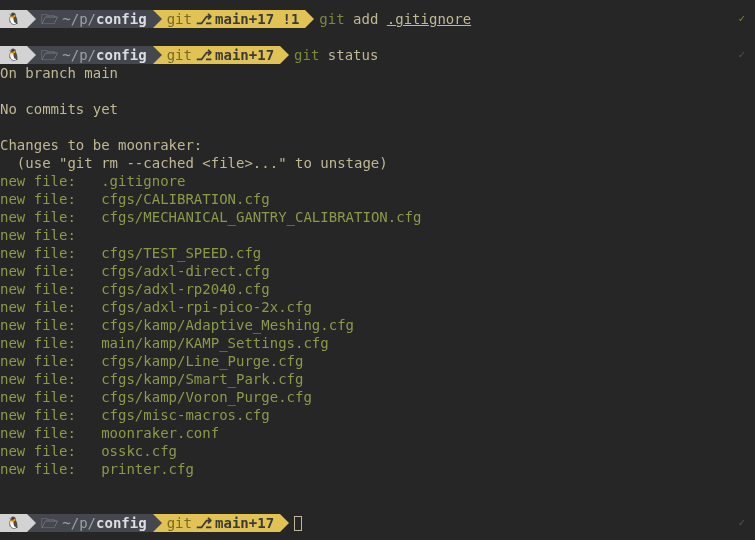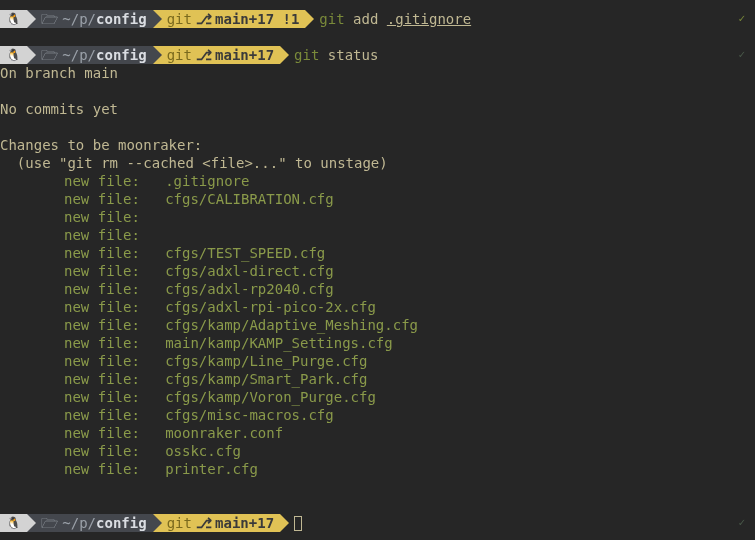--- a/index.html
+++ b/index.html
@@ -31,21 +31,21 @@
   .seg-git::after { color: #e0c255; z-index: 3; }
   .seg-git .gitlabel { color: #7a6a1e; font-weight: normal; margin-right: 4px; }
   .seg-git .branchicon { margin-right: 3px; }
   .cmd { margin-left: 14px; }
   .cmd-git { color: #7a8a3a; }
   .cmd-sub { color: #c0b893; }
   .cmd-arg { color: #c0b893; text-decoration: underline; }
   .check { position: absolute; right: 10px; color: #4a5a4a; font-size: 11px; }
   .check.green { color: #7a8a3a; }
   .out { color: #c0b893; }
-  .out-indent { padding-left: 64px; }
+  .out-indent { }
   .nf { color: #8a9a4a; }
   .fn { color: #8a9a4a; }
   .gap10 { height: 10px; }
   .gap18 { height: 18px; }
   .gap36 { height: 36px; }
   .spacer { height: 18px; }
   .cursor {
     display: inline-block; width: 8px; height: 15px; margin-left: 14px;
     border: 1px solid #c0b893;
   }
@@ -77,21 +77,21 @@
 <div class="line out">On branch main</div>
 <div class="spacer"></div>
 <div class="line out">No commits yet</div>
 <div class="spacer"></div>
 <div class="line out">Changes to be moonraker:</div>
 <div class="line out">  (use "git rm --cached &lt;file&gt;..." to unstage)</div>
 
 <div id="file-list">
     <div class="line out-indent"><span class="nf">new file:   </span><span class="fn">.gitignore</span></div>
     <div class="line out-indent"><span class="nf">new file:   </span><span class="fn">cfgs/CALIBRATION.cfg</span></div>
-    <div class="line out-indent"><span class="nf">new file:   </span></div>
+    <div class="line out-indent"><span class="nf">new file:   </span><span class="fn">cfgs/MECHANICAL_GANTRY_CALIBRATION.cfg</span></div>
     <div class="line out-indent"><span class="nf">new file:   </span></div>
     <div class="line out-indent"><span class="nf">new file:   </span><span class="fn">cfgs/TEST_SPEED.cfg</span></div>
     <div class="line out-indent"><span class="nf">new file:   </span><span class="fn">cfgs/adxl-direct.cfg</span></div>
     <div class="line out-indent"><span class="nf">new file:   </span><span class="fn">cfgs/adxl-rp2040.cfg</span></div>
     <div class="line out-indent"><span class="nf">new file:   </span><span class="fn">cfgs/adxl-rpi-pico-2x.cfg</span></div>
     <div class="line out-indent"><span class="nf">new file:   </span><span class="fn">cfgs/kamp/Adaptive_Meshing.cfg</span></div>
     <div class="line out-indent"><span class="nf">new file:   </span><span class="fn">main/kamp/KAMP_Settings.cfg</span></div>
     <div class="line out-indent"><span class="nf">new file:   </span><span class="fn">cfgs/kamp/Line_Purge.cfg</span></div>
     <div class="line out-indent"><span class="nf">new file:   </span><span class="fn">cfgs/kamp/Smart_Park.cfg</span></div>
     <div class="line out-indent"><span class="nf">new file:   </span><span class="fn">cfgs/kamp/Voron_Purge.cfg</span></div>

